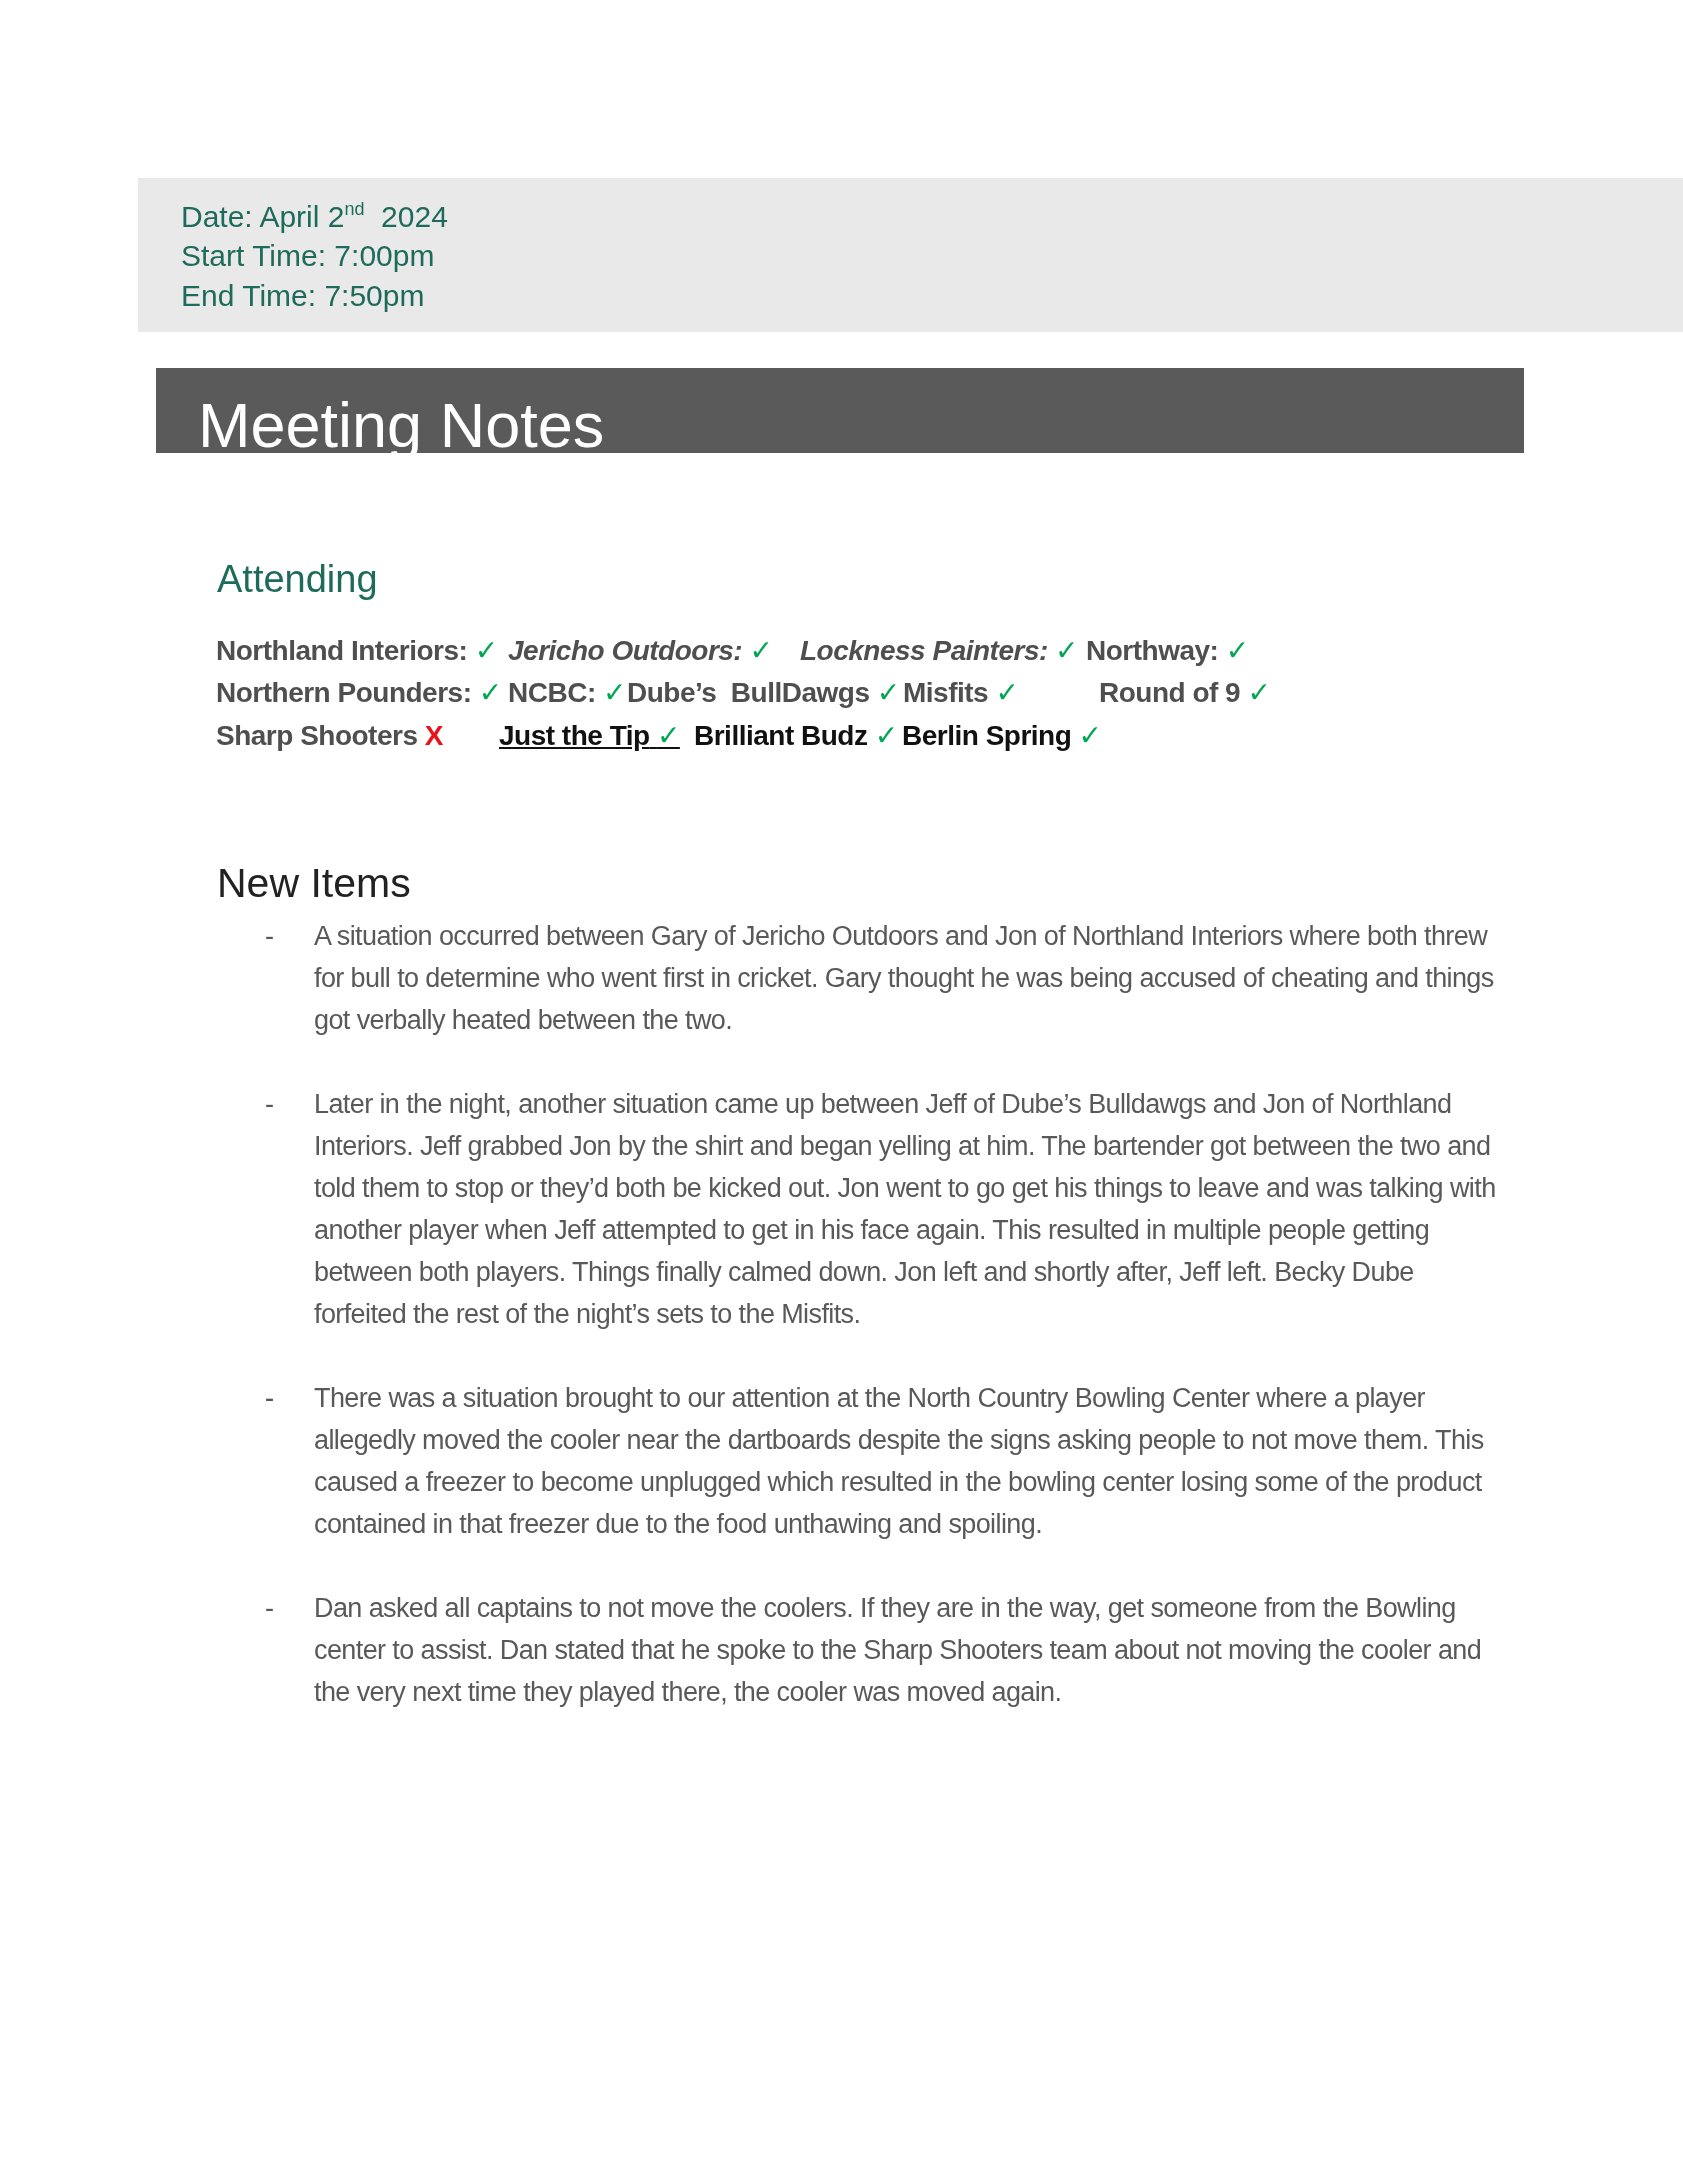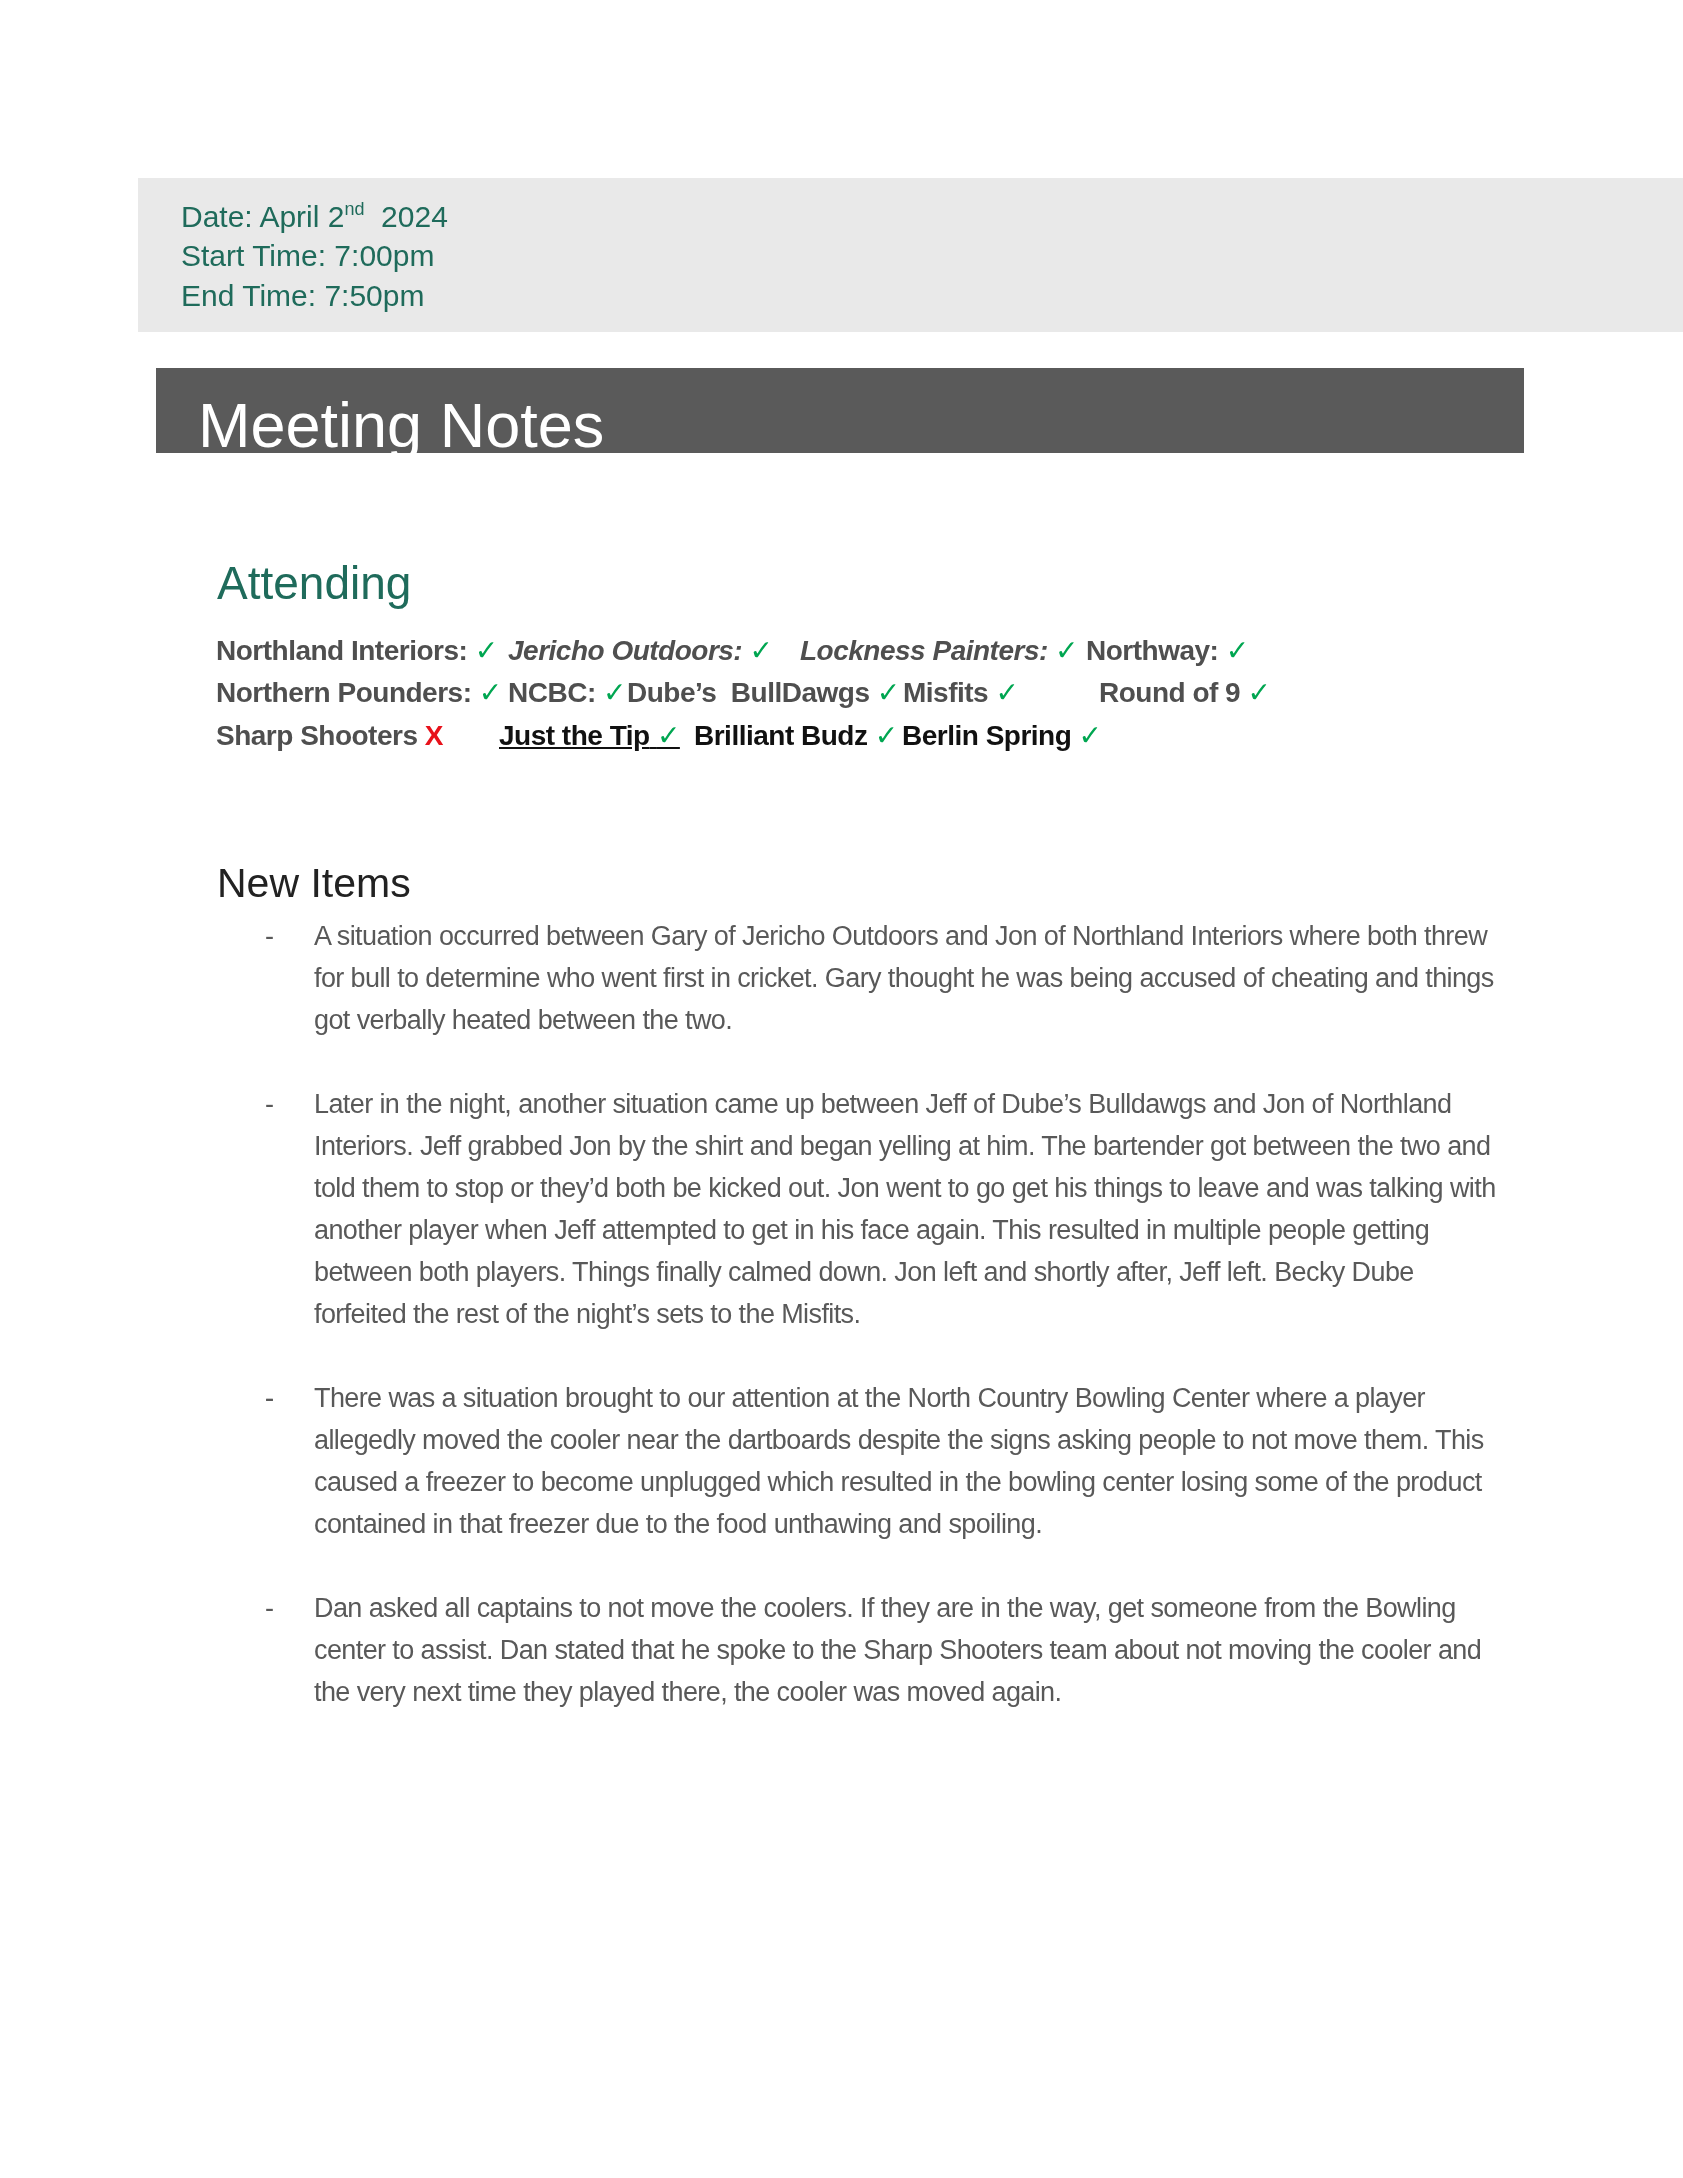--- a/index.html
+++ b/index.html
@@ -50,21 +50,21 @@
       top: 26px;
       font-size: 63px;
       color: #ffffff;
       line-height: 1;
       white-space: nowrap;
     }
     .section-heading-green {
       position: absolute;
       left: 217px;
       top: 560px;
-      font-size: 46px;
+      font-size: 38px;
       color: #1f6b5b;
       line-height: 1;
       white-space: nowrap;
     }
     .att-item {
       position: absolute;
       font-size: 28px;
       font-weight: bold;
       color: #4f4f4f;
       white-space: nowrap;

